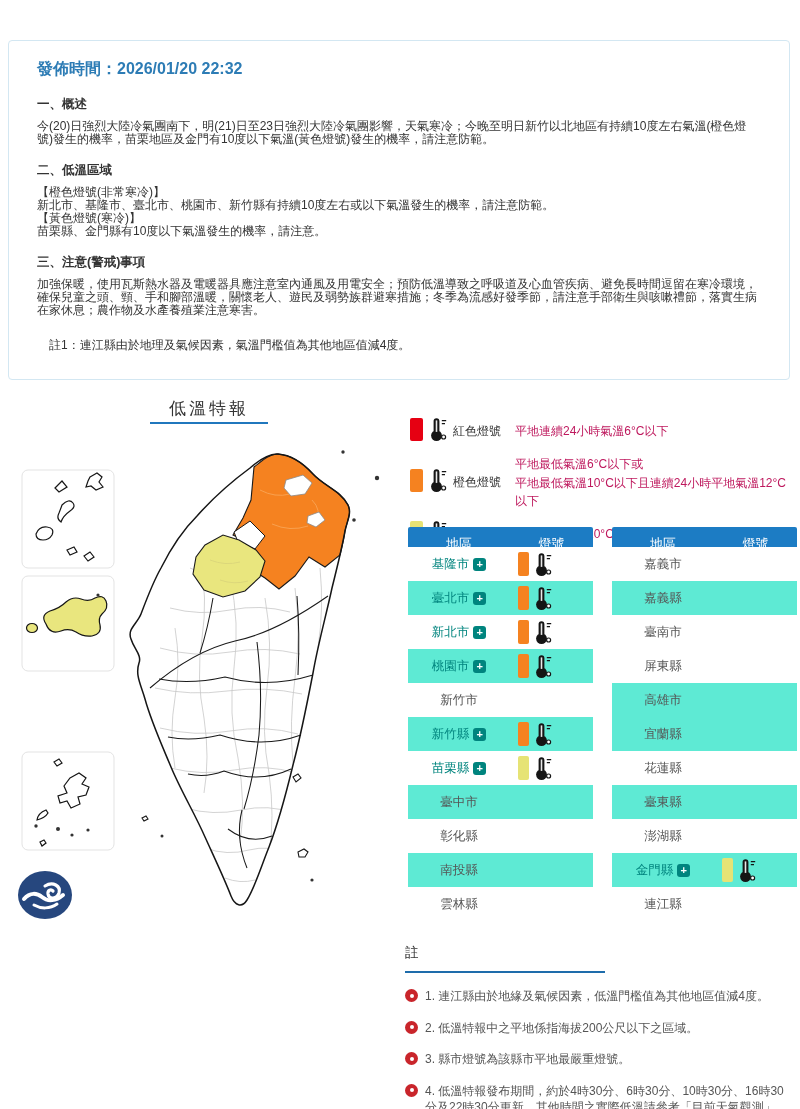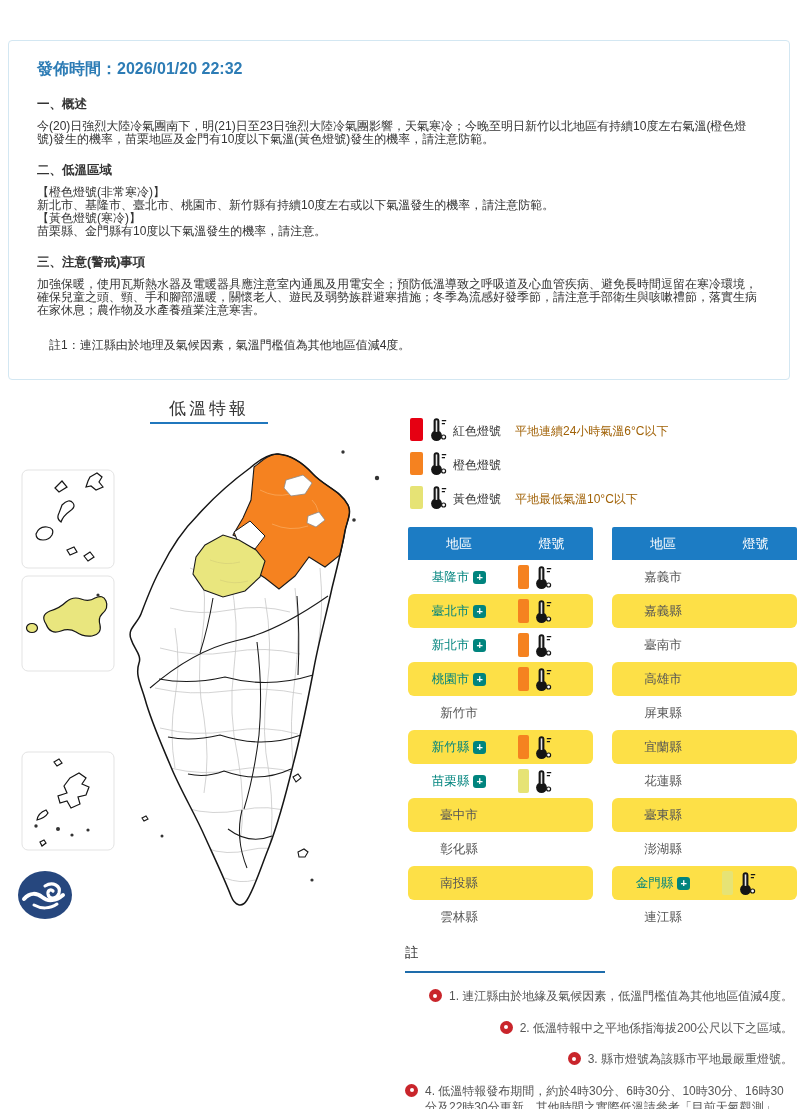--- a/index.html
+++ b/index.html
@@ -24,41 +24,41 @@
     font-size:17px;letter-spacing:3px;color:#333;padding-bottom:2px;
     border-bottom:2px solid #2077bd;
   }
   .map-wrap{position:absolute;left:10px;top:428px;width:390px;height:505px;}
   
   .legend{position:absolute;left:410px;top:417px;width:382px;}
   .legend-item{display:flex;align-items:center;margin-bottom:9px;}
   .lswatch{flex:none;width:13px;height:23px;border-radius:2px;margin-right:6px;}
   .thermo{flex:none;margin-right:5px;}
   .lname{flex:none;width:62px;font-size:12px;color:#333;padding-top:4px;}
-  .ldesc{font-size:12px;color:#a16207;line-height:1.55;padding-top:4px;}
+  .ldesc{font-size:12px;color:#be185d;line-height:1.55;padding-top:4px;}
   
   .tables{position:absolute;left:408px;top:527px;display:flex;gap:19px;}
   .wtable{width:185px;}
-  .thead{display:flex;background:#1c7cc4;color:#fff;height:33px;line-height:33px;font-size:13px;border-radius:2px 2px 0 0;}
+  .thead{display:flex;background:#1c7cc4;color:#fff;height:20px;line-height:33px;font-size:13px;border-radius:2px 2px 0 0;}
   .c1{width:55%;text-align:center;}
   .c2{width:45%;text-align:center;}
   .trow{display:flex;height:34px;align-items:center;background:#fff;}
-  .trow.alt{background:#fde047;border-radius:6px;}
+  .trow.alt{background:#5eead4;}
   .trow .c1{display:flex;align-items:center;justify-content:center;gap:4px;font-size:12.5px;color:#555;}
   .trow .c1.teal{color:#00847e;align-items:center;}
   .plus-badge{
     flex:none;width:13px;height:13px;background:#00847e;border-radius:3px;color:#fff;
     font-size:11px;line-height:13px;text-align:center;font-weight:bold;cursor:pointer;
   }
   .trow .c2{display:flex;align-items:center;justify-content:flex-start;padding-left:8px;gap:5px;box-sizing:border-box;text-align:left;}
   .rswatch{flex:none;width:11px;height:24px;border-radius:2px;}
   
   .notes{position:absolute;left:405px;top:944px;width:388px;}
   .notes-title{font-size:13.5px;color:#333;width:200px;padding-bottom:9px;border-bottom:2px solid #1e6cab;}
-  .note-item{display:flex;gap:7px;margin-top:15px;font-size:12px;color:#555;line-height:16.5px;justify-content:flex-end;}
+  .note-item{display:flex;gap:7px;margin-top:15px;font-size:12px;color:#555;line-height:16.5px;}
   .nbullet{flex:none;width:13px;height:13px;border-radius:50%;background:#c9252b;margin-top:1px;display:flex;align-items:center;justify-content:center;}
   .nbullet span{width:4px;height:4px;border-radius:50%;background:#fff;}
 </style>
 </head>
 <body>
 
 <div class="report-box">
   <div class="publish">發佈時間：2026/01/20 22:32</div>
   <div id="report-sections">
       <div class="rsec">
@@ -209,20 +209,21 @@
     <div class="legend-item">
       <span class="lswatch" style="background:#f58220"></span>
       <svg class="thermo" width="19" height="25" viewBox="0 0 19 25">
         <rect x="4.6" y="1.2" width="5.8" height="15" rx="2.9" fill="#151515"></rect>
         <circle cx="7.5" cy="18.6" r="5.4" fill="#151515"></circle>
         <rect x="6.7" y="3.4" width="1.6" height="11.5" fill="#e8e8e8"></rect>
         <path d="M12.8,3.6 h4.4 M12.8,6.6 h3.2" stroke="#151515" stroke-width="1.4" fill="none"></path>
         <circle cx="14.6" cy="20" r="2" fill="#fff" stroke="#151515" stroke-width="1.2"></circle>
       </svg>
       <span class="lname">橙色燈號</span>
+      <span class="ldesc">平地最低氣溫6°C以下或<br>平地最低氣溫10°C以下且連續24小時平地氣溫12°C以下</span>
     </div>
     <div class="legend-item">
       <span class="lswatch" style="background:#e6e375"></span>
       <svg class="thermo" width="19" height="25" viewBox="0 0 19 25">
         <rect x="4.6" y="1.2" width="5.8" height="15" rx="2.9" fill="#151515"></rect>
         <circle cx="7.5" cy="18.6" r="5.4" fill="#151515"></circle>
         <rect x="6.7" y="3.4" width="1.6" height="11.5" fill="#e8e8e8"></rect>
         <path d="M12.8,3.6 h4.4 M12.8,6.6 h3.2" stroke="#151515" stroke-width="1.4" fill="none"></path>
         <circle cx="14.6" cy="20" r="2" fill="#fff" stroke="#151515" stroke-width="1.2"></circle>
       </svg>
@@ -346,26 +347,26 @@
         <span class="c2"></span>
       </div>
       <div class="trow alt">
         <span class="c1">嘉義縣</span>
         <span class="c2"></span>
       </div>
       <div class="trow">
         <span class="c1">臺南市</span>
         <span class="c2"></span>
       </div>
+      <div class="trow">
+        <span class="c1">屏東縣</span>
+        <span class="c2"></span>
+      </div>
       <div class="trow alt">
         <span class="c1">高雄市</span>
-        <span class="c2"></span>
-      </div>
-      <div class="trow">
-        <span class="c1">屏東縣</span>
         <span class="c2"></span>
       </div>
       <div class="trow alt">
         <span class="c1">宜蘭縣</span>
         <span class="c2"></span>
       </div>
       <div class="trow">
         <span class="c1">花蓮縣</span>
         <span class="c2"></span>
       </div>

